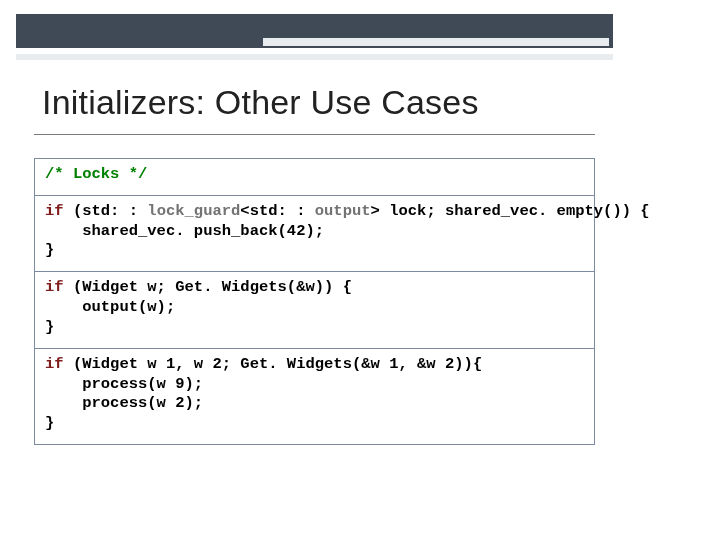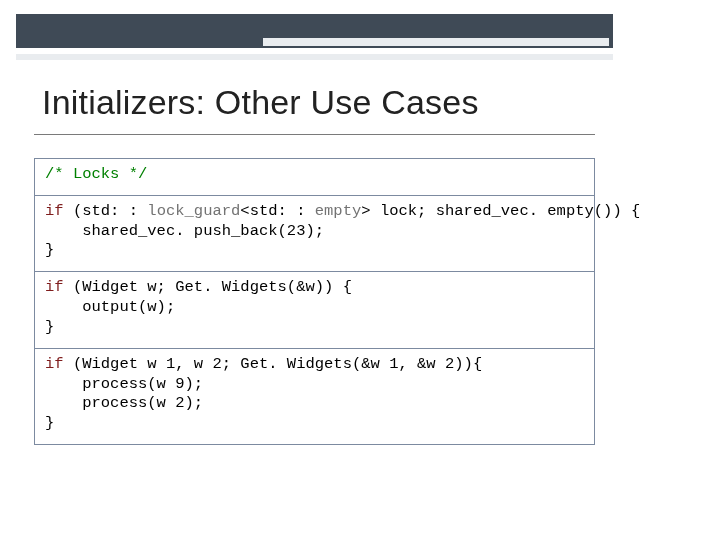--- a/index.html
+++ b/index.html
@@ -71,20 +71,21 @@
     right: 34px;
     border: 1.5px solid #7c8aa0;
     border-collapse: collapse;
     width: calc(100% - 68px);
     table-layout: fixed;
   }
   .codetable td {
     border-top: 1.5px solid #7c8aa0;
     padding: 6px 14px 10px 10px;
     vertical-align: top;
+    font-weight: bold;
   }
   .codetable tr:first-child td {
     border-top: none;
   }
   pre.code {
     margin: 0;
     font-family: Consolas, "Courier New", monospace;
     font-size: 15.5px;
     line-height: 1.28;
     white-space: pre;
@@ -110,22 +111,22 @@
   <table class="codetable">
     <tbody>
         <tr>
           <td>
 <pre class="code"><span class="cmt">/* Locks */</span></pre>
     </td>
         </tr>
 
     <tr>
           <td>
-<pre class="code"><span class="kw">if</span><span> (std: : </span><span class="typ">lock_guard</span><span>&lt;std: : </span><span class="typ">empty</span><span>&gt; lock; shared_vec. empty()) {</span>
-<span>    shared_vec. push_back(23);</span>
+<pre class="code"><span class="kw">if</span><span> (std: : </span><span class="typ">lock_guard</span><span>&lt;std: : </span><span class="typ">output</span><span>&gt; lock; shared_vec. empty()) {</span>
+<span>    shared_vec. push_back(42);</span>
 <span>}</span></pre>
     </td>
         </tr>
 
 
     <tr>
           <td>
 <pre class="code"><span class="kw">if</span><span> (Widget w; Get. Widgets(&amp;w)) {</span>
 <span>    output(w);</span>
 <span>}</span></pre>

